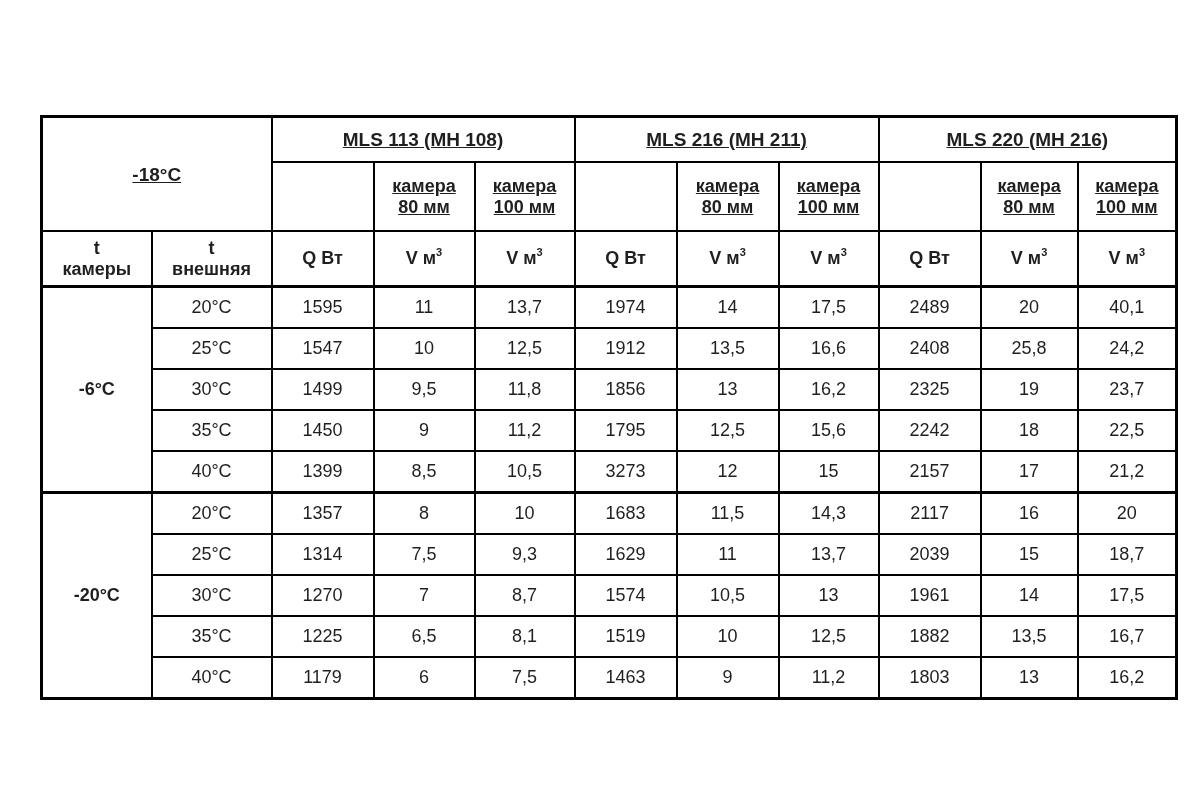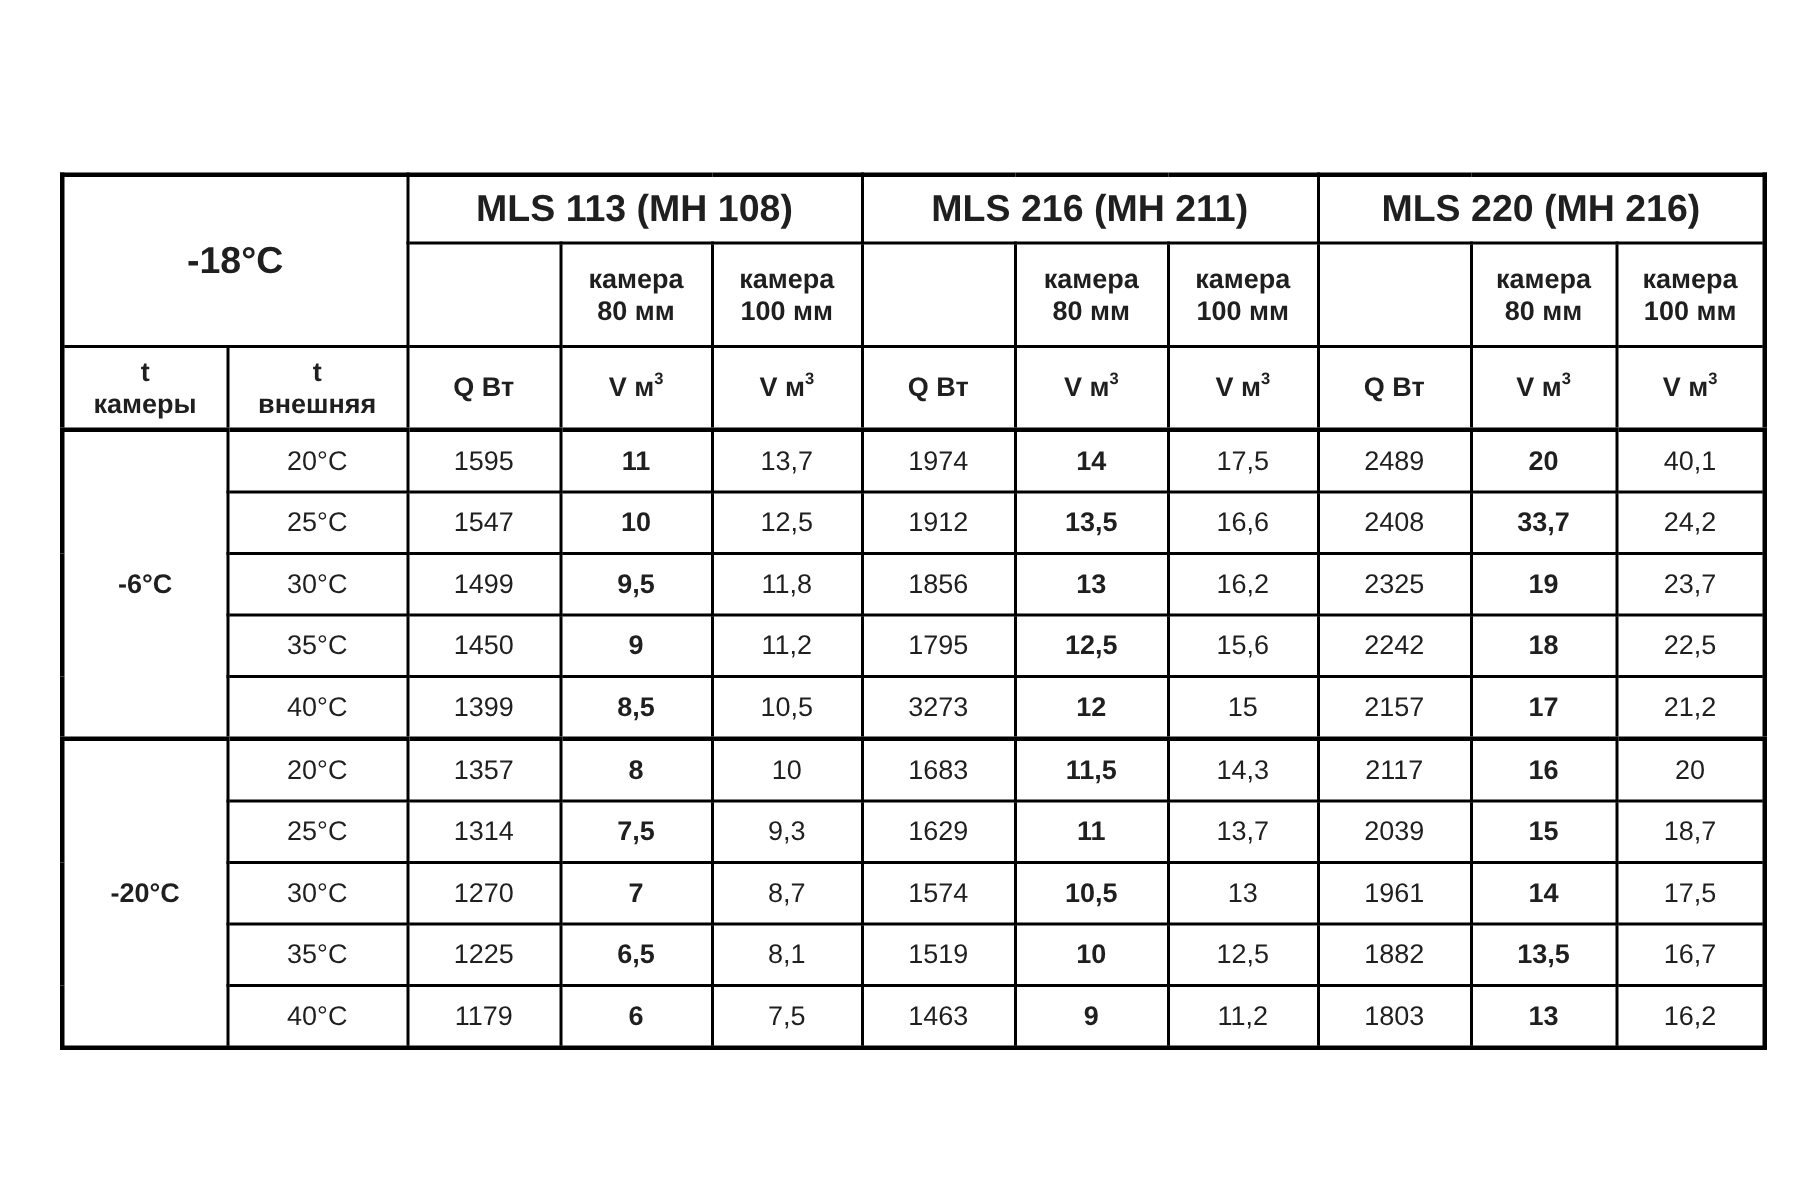--- a/index.html
+++ b/index.html
@@ -25,42 +25,42 @@
   table.spec td {
     border: 2px solid #000;
     text-align: center;
     vertical-align: middle;
     padding: 0;
     color: #1f1f1f;
     font-size: 18px;
     line-height: 21px;
     overflow: hidden;
   }
-  tr.r-model td { height: 43px; font-weight: bold; font-size: 25px; }
-  tr.r-chamber td { height: 67px; }
+  tr.r-model td { height: 43px; font-weight: bold; font-size: 19px; text-decoration: underline; }
+  tr.r-chamber td { height: 67px; text-decoration: underline; }
   tr.r-colhead td { height: 53px; }
   tr.r-data td { height: 39px; }
 
   td.corner {
     vertical-align: bottom;
     text-align: center;
     font-weight: bold;
     font-size: 19px;
     padding-bottom: 6px;
   }
   .two-line span { display: block; }
   td.hd { font-weight: bold; }
   sup.cube {
     font-size: 11px;
     line-height: 0;
     position: relative;
     top: -1px;
   }
   td.group-label { font-weight: bold; font-size: 19px; }
-  td.v80 { font-weight: bold; color: #2222cc; }
+  td.v80 { font-weight: normal; color: #2222cc; }
   td.qv, td.v100, td.ext { color: #2a2a2a; }
 
   
   tr.group-sep td { border-top: 3px solid #000; }
   
   tr.r-colhead td { border-bottom: 3px solid #000; }
   
   td.blk-l { border-left: 3px solid #000; }
 </style>
 </head>
@@ -157,21 +157,21 @@
   </tr>
   <tr class="r-data">
     <td class="ext">25°C</td>
     <td class="qv blk-l">1547</td>
     <td class="v80">10</td>
     <td class="v100">12,5</td>
     <td class="qv blk-l">1912</td>
     <td class="v80">13,5</td>
     <td class="v100">16,6</td>
     <td class="qv blk-l">2408</td>
-    <td class="v80">33,7</td>
+    <td class="v80">25,8</td>
     <td class="v100">24,2</td>
   </tr>
   <tr class="r-data">
     <td class="ext">30°C</td>
     <td class="qv blk-l">1499</td>
     <td class="v80">9,5</td>
     <td class="v100">11,8</td>
     <td class="qv blk-l">1856</td>
     <td class="v80">13</td>
     <td class="v100">16,2</td>

